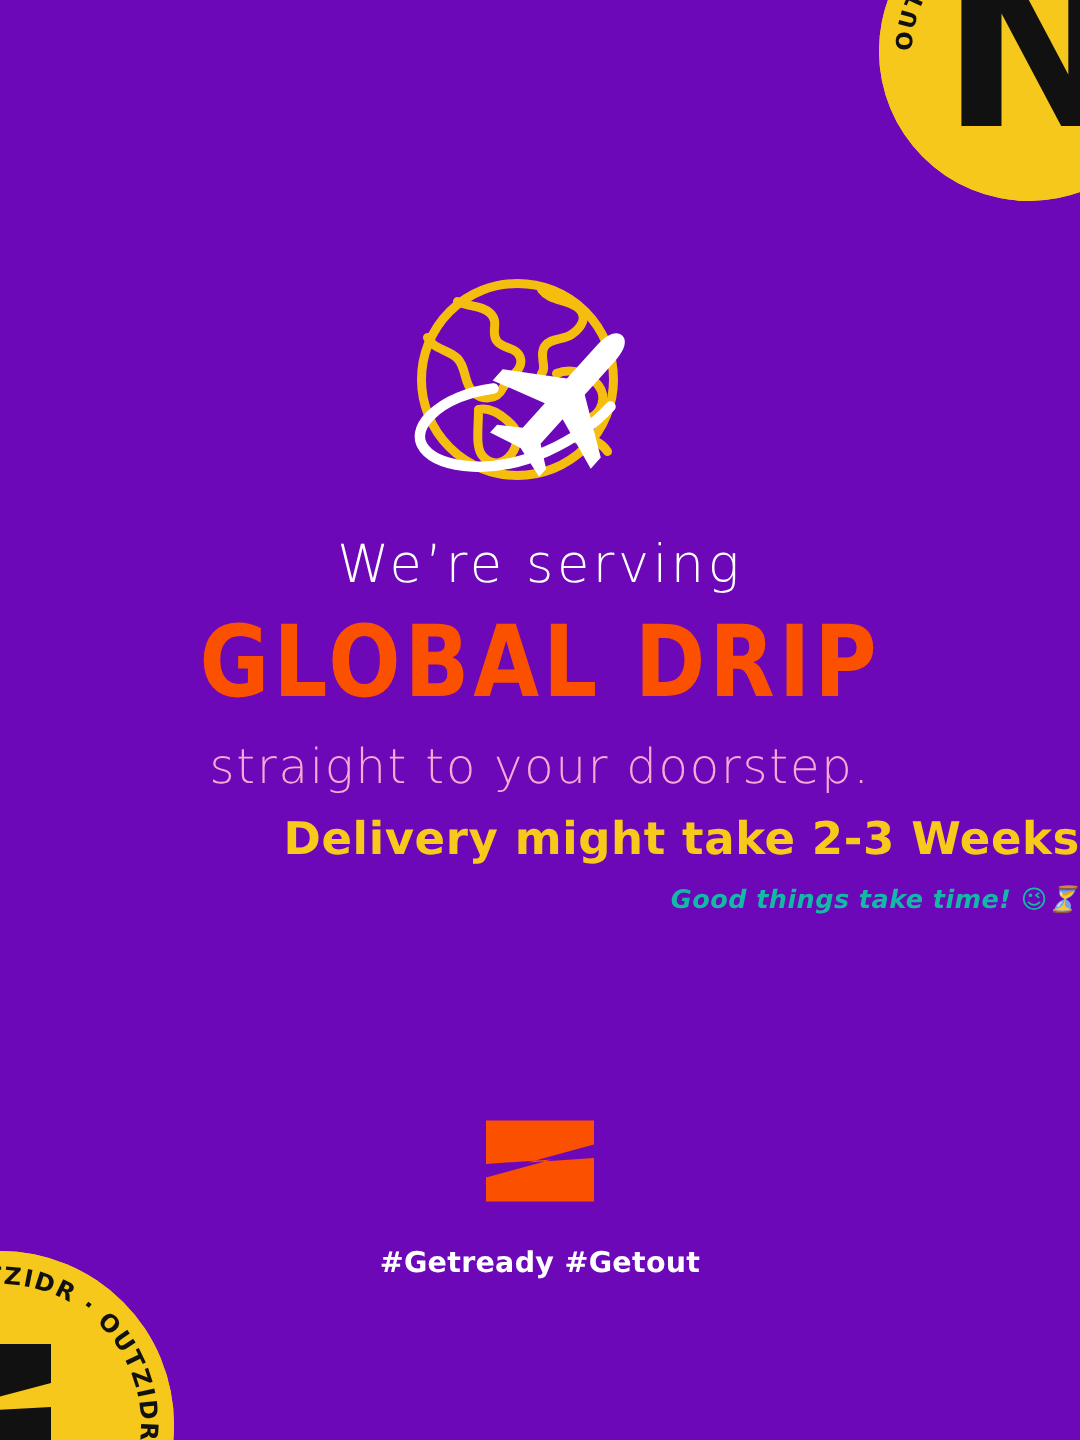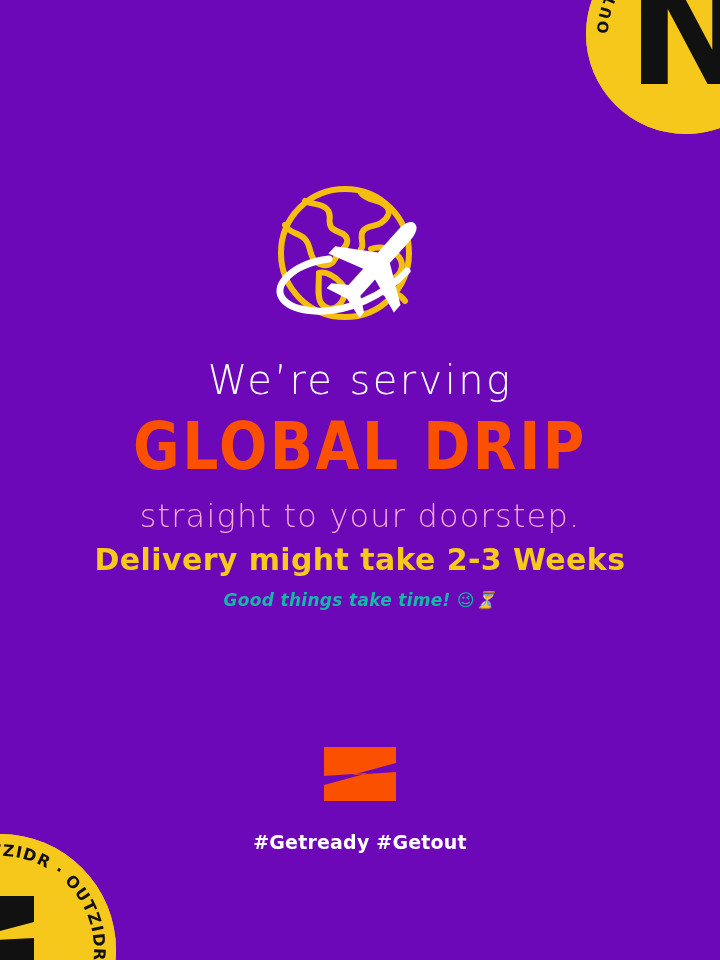--- a/index.html
+++ b/index.html
@@ -71,21 +71,21 @@
     position: absolute;
     left: 0;
     right: 0;
     top: 360px;
     text-align: center;
   }
   #headline-kicker {
     color: #FFFFFF;
     font-family: "DejaVu Sans", sans-serif;
     font-weight: 300;
-    font-size: 40px;
+    font-size: 35px;
     letter-spacing: 2.4px;
     line-height: 1;
     margin: 0;
   }
   #headline-main {
     color: #FA5000;
     font-family: "DejaVu Sans", sans-serif;
     font-weight: bold;
     font-size: 66px;
     line-height: 1;
@@ -101,21 +101,21 @@
     letter-spacing: 1.2px;
     line-height: 1;
     margin: 20px 0 0 0;
   }
 
   #delivery-block {
     position: absolute;
     left: 0;
     right: 0;
     top: 545px;
-    text-align: center;
+    text-align: right;
   }
   #delivery-notice {
     color: #F8C91B;
     font-family: "DejaVu Sans", sans-serif;
     font-weight: bold;
     font-size: 30px;
     letter-spacing: 0.4px;
     line-height: 1;
     margin: 0;
   }

